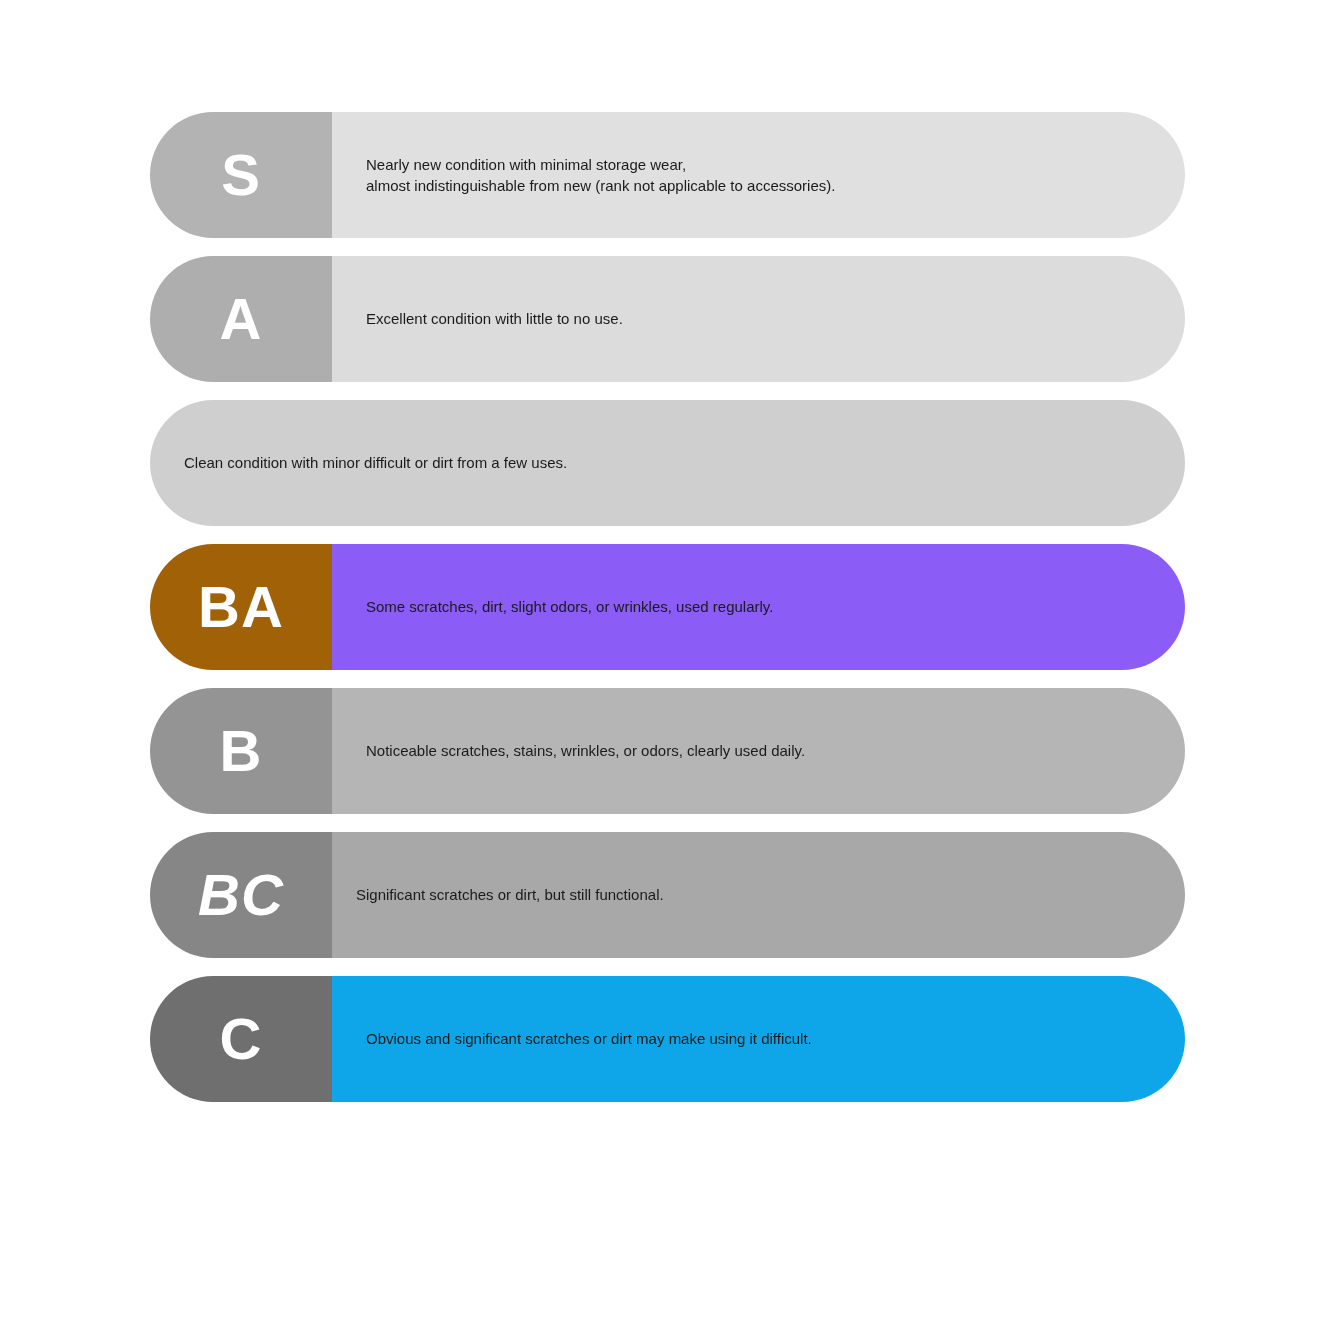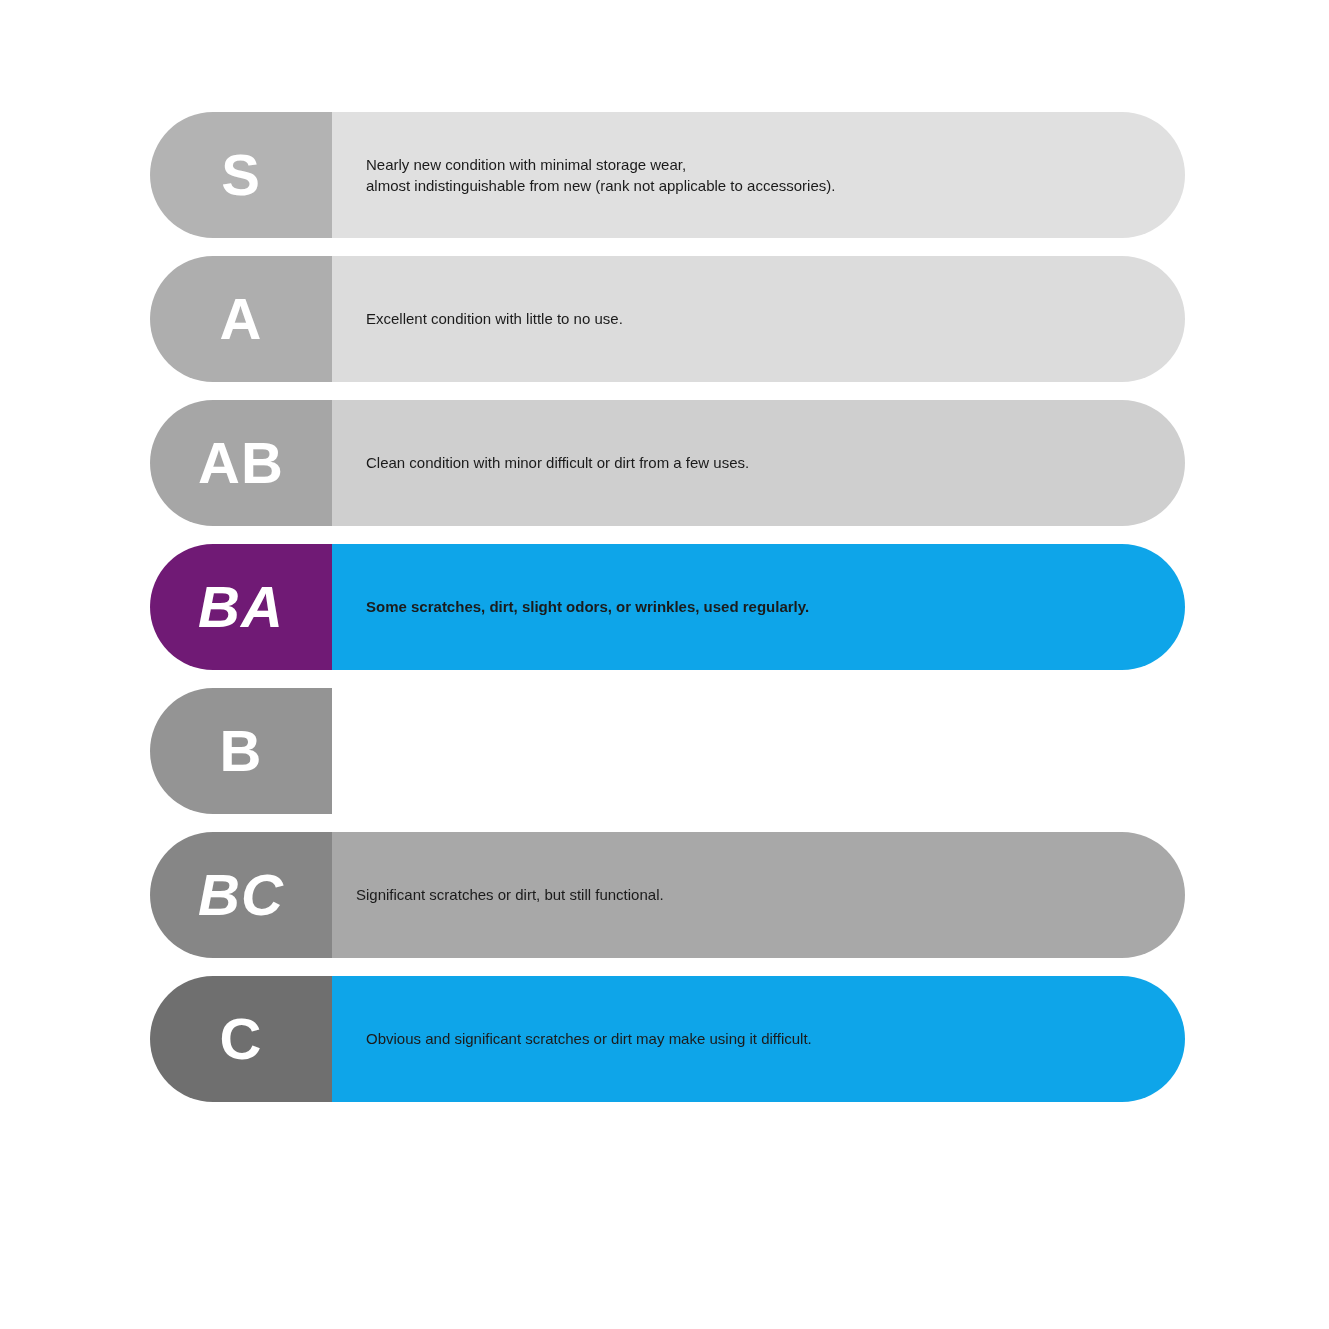--- a/index.html
+++ b/index.html
@@ -57,29 +57,29 @@
     <div class="grade-row">
       <div class="grade-badge" style="background: rgb(179, 179, 179);">S</div>
       <div class="grade-desc" style="background: rgb(224, 224, 224);">Nearly new condition with minimal storage wear,
 almost indistinguishable from new (rank not applicable to accessories).</div>
     </div>
     <div class="grade-row">
       <div class="grade-badge" style="background: rgb(174, 174, 174);">A</div>
       <div class="grade-desc" style="background: rgb(220, 220, 220); text-align: center;">Excellent condition with little to no use.</div>
     </div>
     <div class="grade-row">
-      <div class="grade-badge" style="background: rgb(166, 166, 166);">AB</div>
       <div class="grade-desc" style="background: rgb(207, 207, 207);">Clean condition with minor difficult or dirt from a few uses.</div>
     </div>
     <div class="grade-row">
-      <div class="grade-badge" style="background: #701a75; font-style: italic;">BA</div>
-      <div class="grade-desc" style="background: #0ea5e9; font-weight: bold;">Some scratches, dirt, slight odors, or wrinkles, used regularly.</div>
+      <div class="grade-badge" style="background: #a16207;">BA</div>
+      <div class="grade-desc" style="background: #8b5cf6;">Some scratches, dirt, slight odors, or wrinkles, used regularly.</div>
     </div>
     <div class="grade-row">
       <div class="grade-badge" style="background: rgb(148, 148, 148);">B</div>
+      <div class="grade-desc" style="background: rgb(181, 181, 181);">Noticeable scratches, stains, wrinkles, or odors, clearly used daily.</div>
     </div>
     <div class="grade-row">
       <div class="grade-badge" style="background: rgb(134, 134, 134); font-style: italic;">BC</div>
       <div class="grade-desc" style="background: rgb(168, 168, 168); padding-left: 24px;">Significant scratches or dirt, but still functional.</div>
     </div>
     <div class="grade-row">
       <div class="grade-badge" style="background: rgb(111, 111, 111);">C</div>
       <div class="grade-desc" style="background: #0ea5e9;">Obvious and significant scratches or dirt may make using it difficult.</div>
     </div>
   </div>

